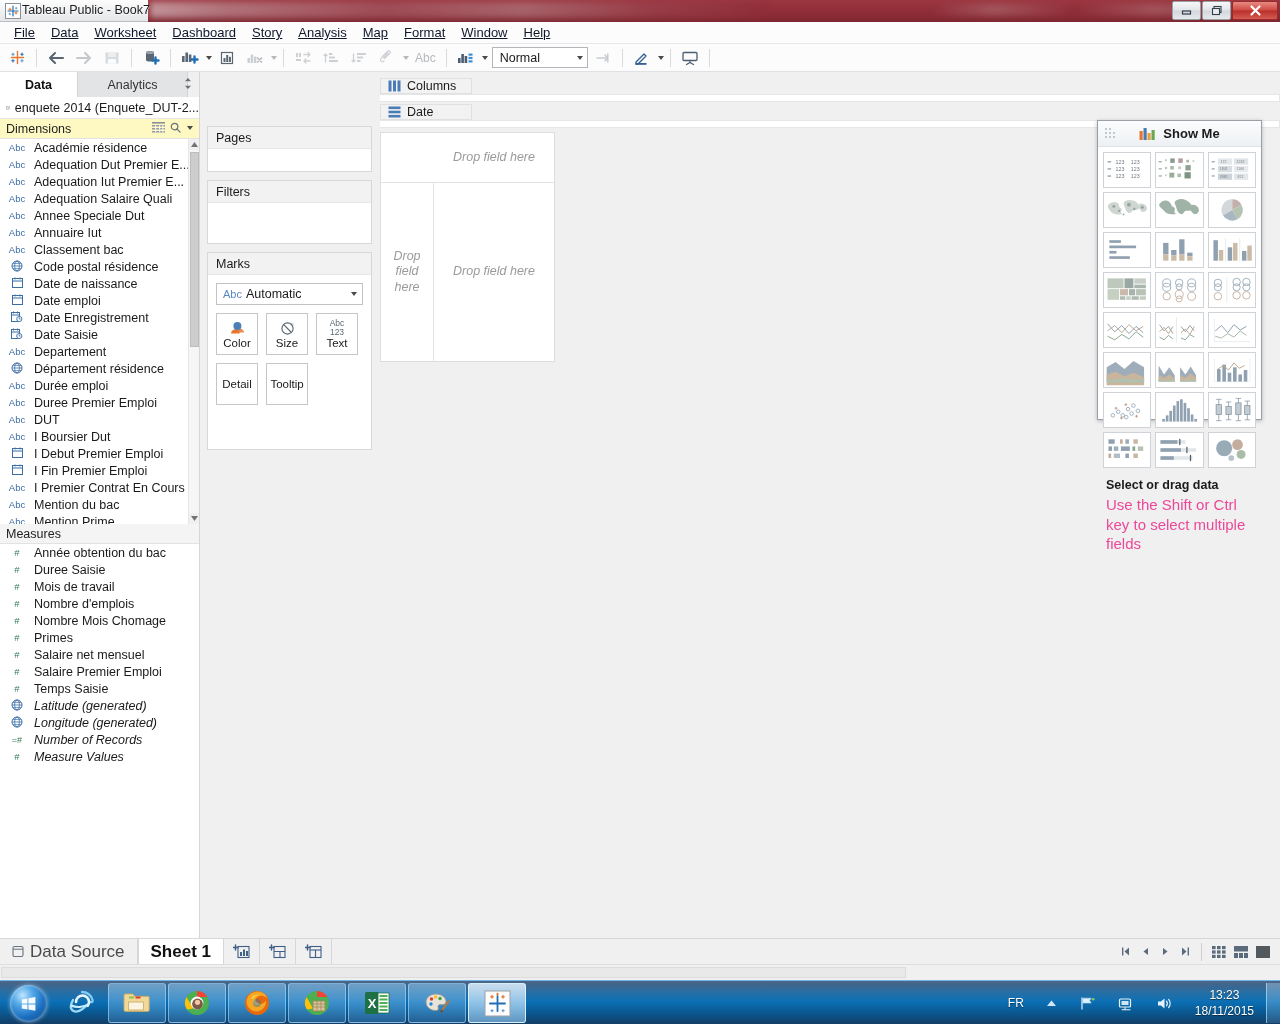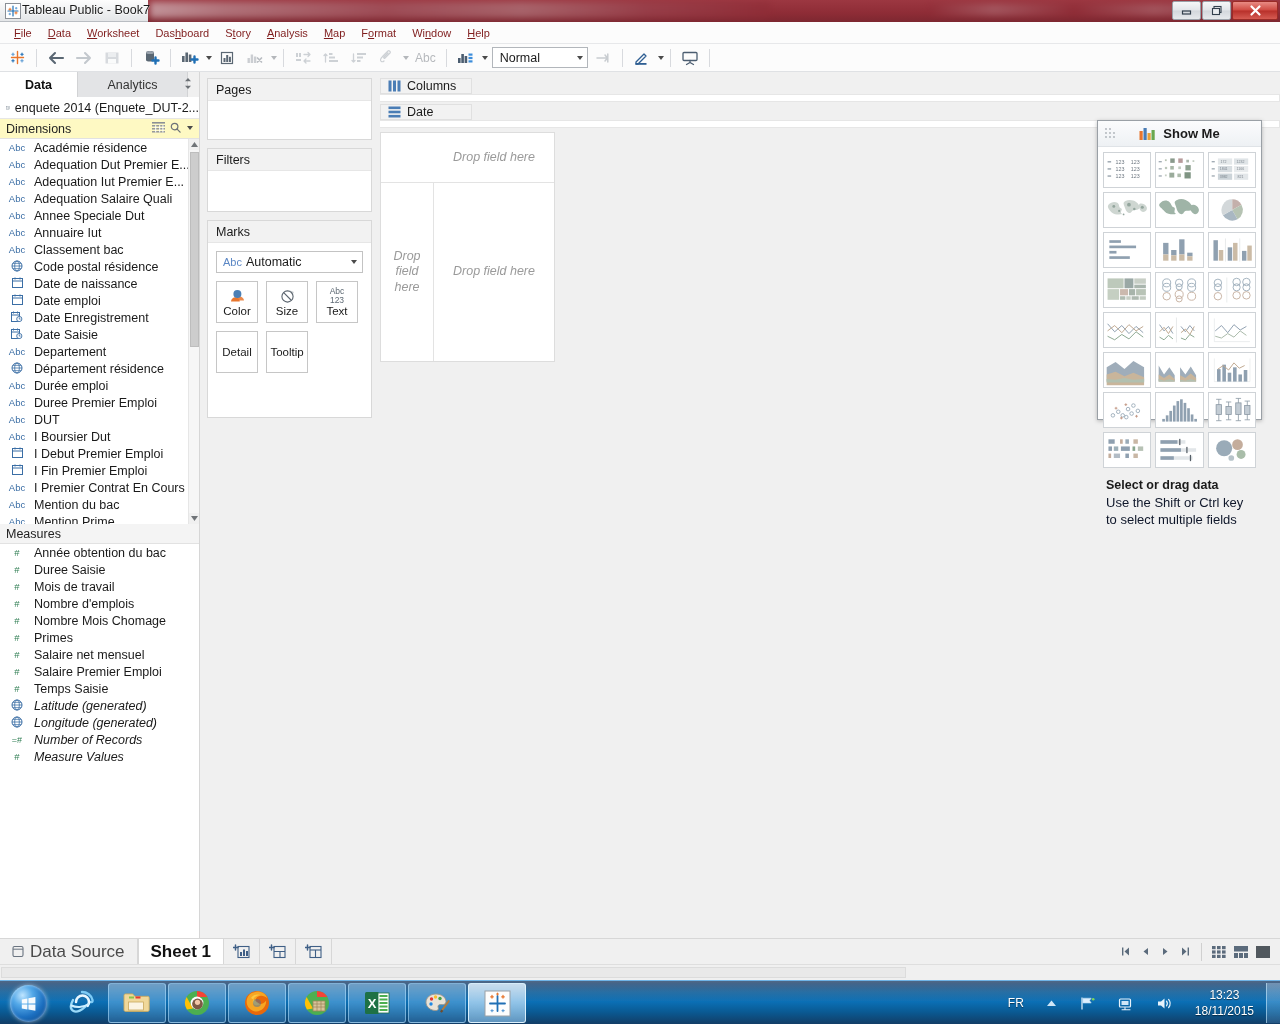--- a/index.html
+++ b/index.html
@@ -63,22 +63,23 @@
   }
   .wb svg{ display:block; }
 
   
   .menubar{
     position:absolute; left:0; top:22px; width:1280px; height:22px; z-index:5;
     background:#fcfcfc; border-bottom:1px solid #e7e8ea;
     display:flex; align-items:center; padding-left:6px;
   }
   .menu-item{
-    padding:2px 8px; font-size:11px; color:#7f1d1d; cursor:default;
+    padding:2px 8px; font-size:13px; color:#0f172a; cursor:default;
     white-space:nowrap;
+    text-decoration:underline;
   }
   .menu-item u{ text-decoration:underline; }
 
   
   .toolbar{
     position:absolute; left:0; top:44px; width:1280px; height:28px; z-index:5;
     background:#fcfcfc; border-bottom:1px solid #dfe1e4;
     display:flex; align-items:center; padding-left:4px; gap:2px;
   }
   .tbtn{ width:26px;height:24px; display:flex;align-items:center;justify-content:center; border-radius:2px;}
@@ -183,21 +184,21 @@
     height:26px; background:linear-gradient(180deg,#fbfcfd,#eef1f4);
     border-bottom:1px solid #dfe3e7; display:flex; align-items:center; justify-content:center; gap:7px;
     font-size:13px; font-weight:bold; color:#1a1a1a; position:relative;
   }
   .sm-grip{ position:absolute; left:6px; top:6px; width:14px; height:14px;}
   .sm-grid{ display:grid; grid-template-columns:repeat(3,1fr); gap:4px; padding:5px 5px 4px 5px; }
   .sm-cell{ height:36px; border:1px solid #cfd3d7; background:#fff; overflow:hidden; position:relative;}
   .sm-cell svg{ display:block; }
   .sm-foot{ padding:6px 8px 0 8px; }
   .sm-foot h4{ font-size:12.5px; font-weight:bold; margin-bottom:3px; }
-  .sm-foot p{ font-size:13px; color:#0f172a; line-height:1.3; }
+  .sm-foot p{ font-size:15px; color:#ec4899; line-height:1.3; }
 
   
   .statusbar{
     position:absolute; left:0; top:938px; width:1280px; height:26px; z-index:4;
     background:#f0f0f0; border-top:1px solid #d7d7d7; display:flex; align-items:stretch;
   }
   .stab{
     display:flex; align-items:center; gap:6px; padding:0 12px; font-size:17px;
     border-right:1px solid #d7d7d7; color:#4a4a4a;
   }
@@ -727,21 +728,21 @@
             <span class="lbl">Number of Records</span>
           </div>
           <div class="field italic">
             <span class="ftype green">#</span>
             <span class="lbl">Measure Values</span>
           </div>
         </div>
     </div>
 
     <div class="cards">
-      <div class="card" style="height:62px;">
+      <div class="card" style="height:46px;margin-top:48px;">
         <div class="card-hdr">
           <span>Pages</span>
         </div>
         <div class="card-body" style="height:38px;"></div>
       </div>
 
       <div class="card" style="height:64px;">
         <div class="card-hdr">
           <span>Filters</span>
         </div>

